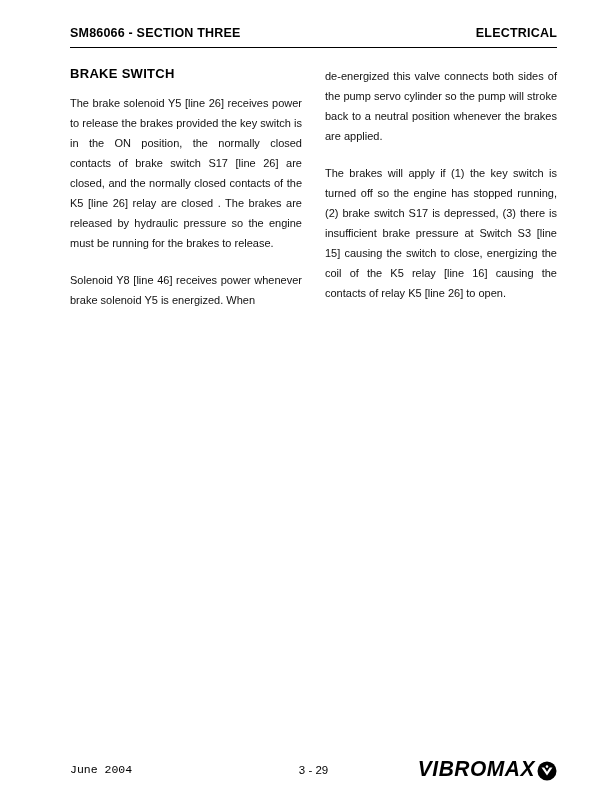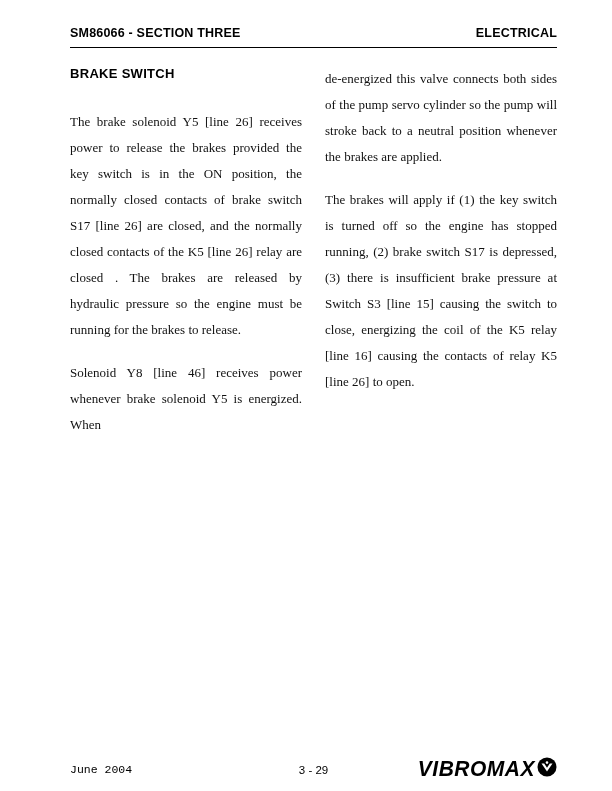--- a/index.html
+++ b/index.html
@@ -41,29 +41,28 @@
     left: 70px;
     right: 55px;
     display: flex;
     justify-content: space-between;
   }
   .col { width: 232px; }
   .section-title {
     font-size: 13px;
     font-weight: bold;
     letter-spacing: 0.3px;
-    margin-bottom: 28px;
+    margin-bottom: 12px;
   }
   .col p {
-    font-size: 13px;
-    line-height: 26px;
+    font-size: 11px;
+    line-height: 20px;
     text-align: justify;
     margin-bottom: 17px;
     color: #111;
-    font-family: Liberation Serif, serif;
   }
   .page-footer {
     position: absolute;
     left: 70px;
     right: 55px;
     bottom: 10px;
     height: 26px;
     font-size: 11.5px;
   }
   .footer-date {
@@ -76,21 +75,21 @@
     position: absolute;
     left: 50%;
     transform: translateX(-50%);
     bottom: 5px;
   }
   .brand {
     position: absolute;
     right: 0;
     bottom: 0;
     display: flex;
-    align-items: flex-start;
+    align-items: flex-end;
   }
   .brand-text {
     font-family: "Liberation Sans", sans-serif;
     font-weight: bold;
     font-style: italic;
     font-size: 21px;
     letter-spacing: 0.5px;
     transform: scaleY(1.05);
   }
   .brand-icon {

